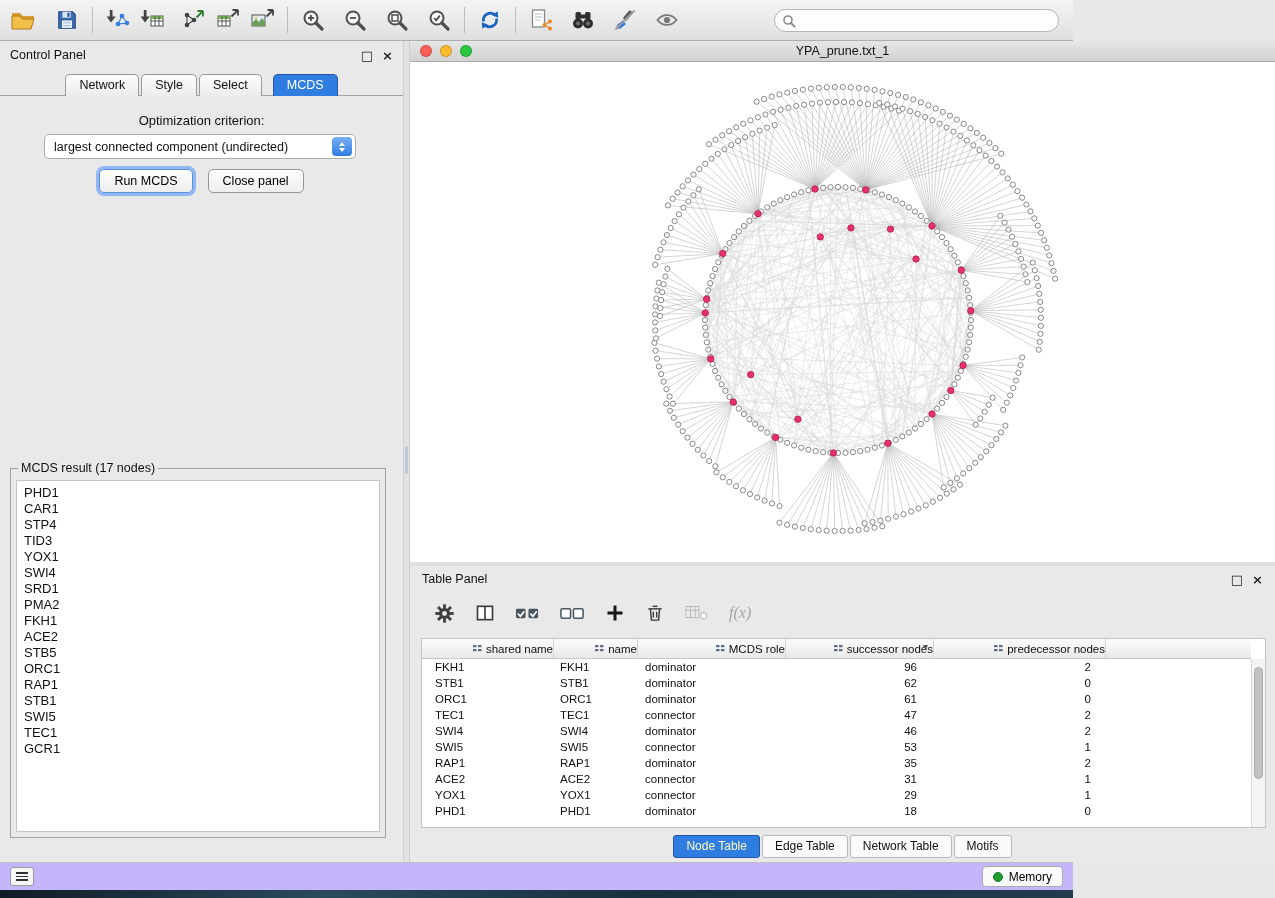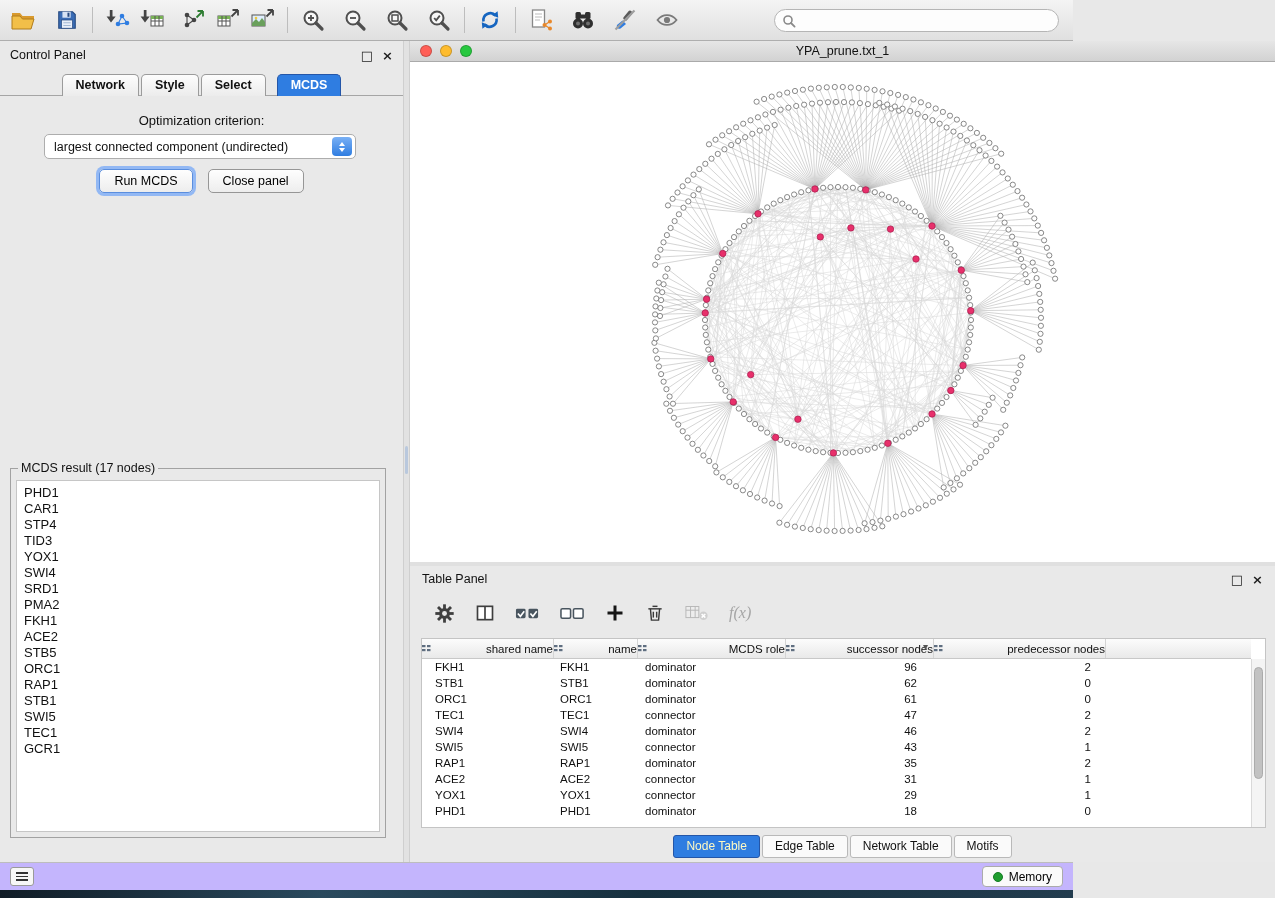--- a/index.html
+++ b/index.html
@@ -14,21 +14,21 @@
 .search{position:relative;margin-left:auto;margin-right:14px;}
 .search input{width:285px;height:23px;border:1px solid #b5b5b5;border-radius:12px;background:#fdfdfd;padding:0 8px 0 26px;font-size:12px;outline:none;}
 .search .mag{position:absolute;left:8px;top:5px;}
 
 
 .control-panel{position:absolute;left:0;top:41px;width:403px;height:821px;background:#e9e9e9;}
 .cp-header{height:28px;display:flex;align-items:center;padding:0 10px;font-size:12.5px;}
 .win-btns{margin-left:auto;display:flex;gap:9px;align-items:center;}
 .win-btn{font-size:13px;color:#222;line-height:1;background:none;border:none;font-weight:bold;font-family:"DejaVu Sans",sans-serif;}
 .cp-tabs{position:absolute;top:31px;left:0;right:0;display:flex;justify-content:center;align-items:flex-end;border-bottom:1px solid #a5a5a5;height:24px;}
-.tab{border:1px solid #9b9b9b;border-bottom:none;border-radius:5px 5px 0 0;padding:3px 13px 4px;font-size:12.5px;background:linear-gradient(#fdfdfd,#ececec);margin:0 1px;position:relative;top:1px;font-weight:bold;}
+.tab{border:1px solid #9b9b9b;border-bottom:none;border-radius:5px 5px 0 0;padding:3px 13px 4px;font-size:12.5px;background:linear-gradient(#fdfdfd,#ececec);margin:0 1px;position:relative;top:1px;}
 .tab.active{background:#2f7de1;color:#fff;border-color:#2456a8;margin-left:10px;}
 .opt-label{position:absolute;top:72px;left:0;right:0;text-align:center;font-size:13px;}
 .combo{position:absolute;top:93px;left:44px;width:312px;height:25px;background:#fff;border:1px solid #adadad;border-radius:5px;display:flex;align-items:center;}
 .combo-text{flex:1;padding-left:9px;font-size:12.5px;white-space:nowrap;overflow:hidden;}
 .combo-btn{width:20px;height:19px;margin-right:3px;border-radius:4px;background:linear-gradient(#79b0f5,#2f7de1);display:flex;flex-direction:column;align-items:center;justify-content:center;gap:2px;border:none;}
 .tri{width:0;height:0;border-left:3.5px solid transparent;border-right:3.5px solid transparent;}
 .tri.up{border-bottom:4px solid #fff;}
 .tri.down{border-top:4px solid #fff;}
 .btn-row{position:absolute;top:128px;left:0;right:0;display:flex;justify-content:center;gap:15px;}
 .btn{height:24px;padding:0 14px;font-size:12.5px;border:1px solid #969696;border-radius:5px;background:linear-gradient(#fefefe,#ededed);}
@@ -56,21 +56,21 @@
 .net-canvas{display:block;width:865px;height:500px;background:#fff;}
 
 
 .table-panel{position:absolute;top:525px;left:0;right:0;bottom:0;background:#e9e9e9;}
 .tp-header{height:26px;display:flex;align-items:center;padding:0 12px;font-size:12.5px;}
 .tp-toolbar{position:absolute;top:26px;left:10px;right:10px;height:42px;display:flex;align-items:center;gap:20px;padding-left:14px;}
 .tbi{display:flex;align-items:center;justify-content:center;background:none;border:none;}
 .fx{font-family:"Liberation Serif",serif;font-style:italic;font-size:16px;color:#a5a5a5;}
 .table-wrap{position:absolute;top:72px;left:11px;right:9px;bottom:34px;background:#fff;border:1px solid #c4c4c4;}
 .thead{display:flex;height:20px;background:linear-gradient(#fcfcfc,#e9e9e9);border-bottom:1px solid #c8c8c8;font-size:11.5px;margin-right:14px;}
-.th{display:flex;align-items:center;justify-content:space-between;gap:4px;border-right:1px solid #d4d4d4;position:relative;}
+.th{display:flex;align-items:center;justify-content:flex-end;gap:4px;border-right:1px solid #d4d4d4;position:relative;}
 .col-shared{width:132px;}.col-name{width:84px;}.col-role{width:148px;}.col-succ{width:148px;}.col-pred{width:172px;}
 .col-fill{flex:1;border-right:none;}
 .sort-arrow{position:absolute;right:5px;top:2px;color:#555;font-size:10px;font-family:"DejaVu Sans",sans-serif;}
 .tbody{position:absolute;top:20px;left:0;right:14px;bottom:0;overflow:hidden;}
 .row{display:flex;height:16px;align-items:center;font-size:11.5px;}
 .cell{height:16px;line-height:16px;white-space:nowrap;}
 .cell.c0{width:132px;padding-left:13px;}
 .cell.c1{width:84px;padding-left:6px;}
 .cell.c2{width:148px;padding-left:7px;}
 .cell.c3{width:148px;text-align:right;padding-right:17px;}
@@ -1447,21 +1447,21 @@
               <div class="cell c0">SWI4</div>
               <div class="cell c1">SWI4</div>
               <div class="cell c2">dominator</div>
               <div class="cell c3">46</div>
               <div class="cell c4">2</div>
             </div>
             <div class="row">
               <div class="cell c0">SWI5</div>
               <div class="cell c1">SWI5</div>
               <div class="cell c2">connector</div>
-              <div class="cell c3">43</div>
+              <div class="cell c3">53</div>
               <div class="cell c4">1</div>
             </div>
             <div class="row">
               <div class="cell c0">RAP1</div>
               <div class="cell c1">RAP1</div>
               <div class="cell c2">dominator</div>
               <div class="cell c3">35</div>
               <div class="cell c4">2</div>
             </div>
             <div class="row">

